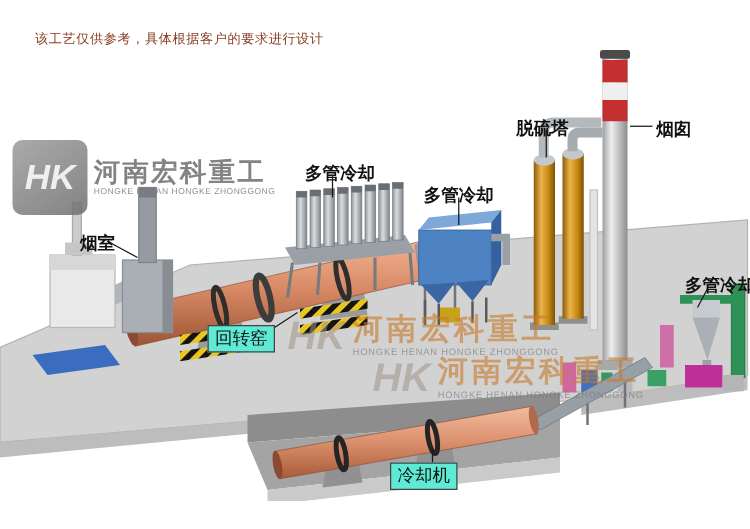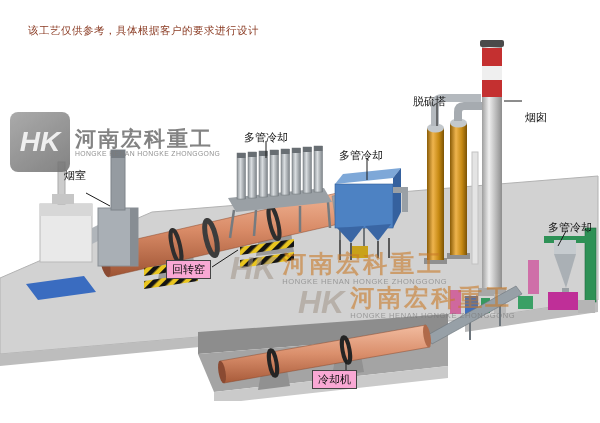--- a/index.html
+++ b/index.html
@@ -1,22 +1,22 @@
 <!DOCTYPE html>
 <html><head>
 <meta charset="utf-8">
 <style>
   *{margin:0;padding:0;box-sizing:border-box}
   html,body{background:#fff}
   body{font-family:"Liberation Sans","DejaVu Sans",sans-serif}
   .stage{position:relative;width:600px;height:401px;background:#fff;overflow:hidden}
   .stage > svg{position:absolute;left:0;top:0}
   .disclaimer{position:absolute;left:28px;top:24px;font-size:10.5px;color:#8a3a22;letter-spacing:.5px}
-  .lbl{position:absolute;font-size:11px;font-weight:normal;color:#111;white-space:nowrap}
-  .lbl-box{position:absolute;font-size:11px;color:#111;background:#f9a8d4;border:1px solid #444;padding:1px 5px;white-space:nowrap}
+  .lbl{position:absolute;font-size:14px;font-weight:bold;color:#111;white-space:nowrap}
+  .lbl-box{position:absolute;font-size:14px;color:#111;background:#5eead4;border:1px solid #444;padding:1px 5px;white-space:nowrap}
   .wm-left{position:absolute;left:10px;top:112px;display:flex;align-items:center;gap:5px;opacity:.85}
   .wm-left .logo{width:60px;height:60px;background:linear-gradient(145deg,#9c9c9c,#6e6e6e);border-radius:8px;display:flex;align-items:center;justify-content:center;font-weight:bold;font-style:italic;font-size:28px;color:#ededed}
   .wm-left .cn{font-size:21px;font-weight:bold;color:#6e6e6e;letter-spacing:2px;line-height:1.1}
   .wm-left .en{font-size:6.8px;color:#7c7c7c;letter-spacing:.4px}
   .wm-c{position:absolute;display:flex;align-items:center;gap:6px;pointer-events:none}
   .wm-c .hk{font-size:32px;font-weight:bold;font-style:italic;color:rgba(160,148,135,.55)}
   .wm-c .cn{font-size:24px;font-weight:bold;color:rgba(200,122,40,.6);letter-spacing:3px;line-height:1.05}
   .wm-c .en{font-size:7.5px;color:rgba(120,120,120,.65);letter-spacing:.6px}
   .wm-a{left:230px;top:250px}
   .wm-b{left:298px;top:284px}
@@ -237,22 +237,22 @@
     </div>
   </div>
   <div class="wm-c wm-b">
     <div class="hk">HK</div>
     <div>
       <div class="cn">河南宏科重工</div>
       <div class="en">HONGKE HENAN HONGKE ZHONGGONG</div>
     </div>
   </div>
 
-  <div class="lbl" style="left:64px;top:168px">烟室</div>
+  <div class="lbl" style="left:64px;top:186px">烟室</div>
   <div class="lbl" style="left:244px;top:130px">多管冷却</div>
   <div class="lbl" style="left:339px;top:148px">多管冷却</div>
   <div class="lbl" style="left:413px;top:94px">脱硫塔</div>
-  <div class="lbl" style="left:525px;top:110px">烟囱</div>
+  <div class="lbl" style="left:525px;top:95px">烟囱</div>
   <div class="lbl" style="left:548px;top:220px">多管冷却</div>
   <div class="lbl-box" style="left:166px;top:260px">回转窑</div>
   <div class="lbl-box" style="left:312px;top:370px">冷却机</div>
 
 </div>
 
 </body></html>

